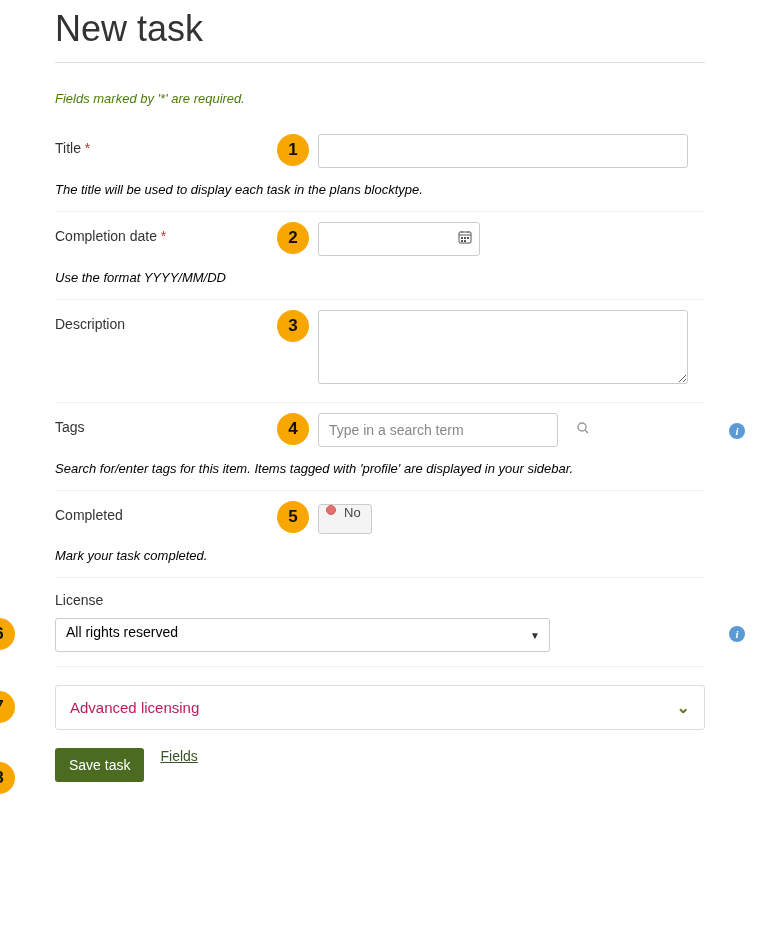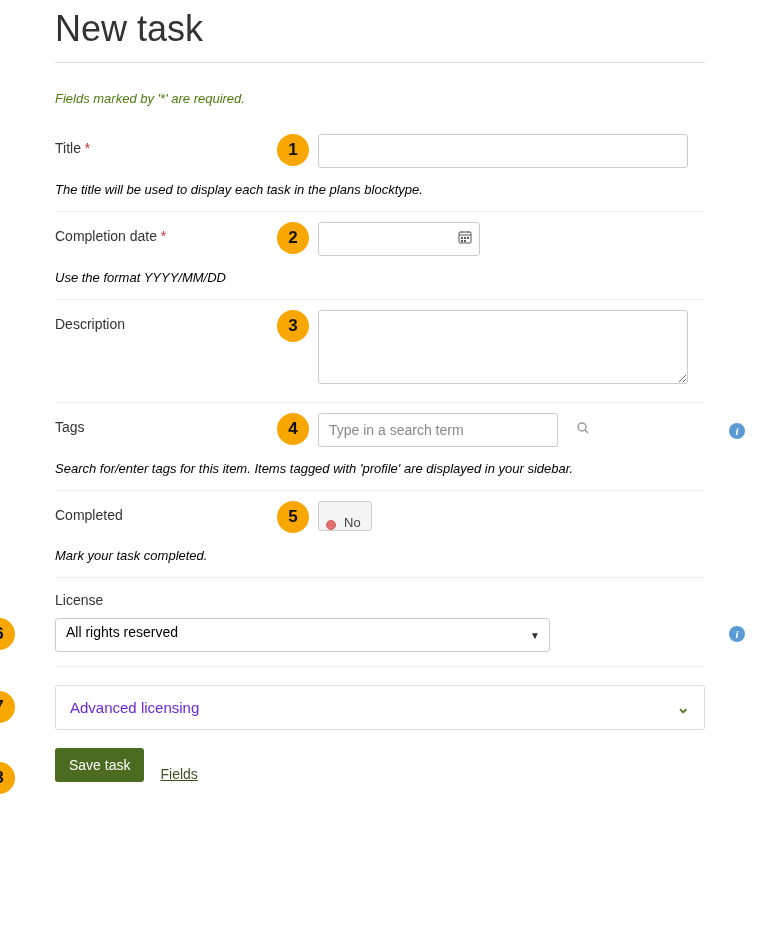--- a/index.html
+++ b/index.html
@@ -117,21 +117,21 @@
     color: #999;
   }
   .info-icon {
     position: absolute;
     right: -40px;
     top: 10px;
   }
   .info-svg { width:16px; height:16px; }
   .toggle {
     display: inline-flex;
-    align-items: flex-end;
+    align-items: flex-start;
     border: 1px solid #ccc;
     border-radius: 3px;
     background: #f4f4f4;
     height: 30px;
     padding: 0 10px 0 7px;
     cursor: pointer;
   }
   .toggle-dot {
     width: 10px; height: 10px; border-radius: 50%;
     background: #e36f6f; border:1px solid #d05c5c;
@@ -164,23 +164,23 @@
   .advanced-row {
     margin-top: 18px;
     border: 1px solid #ddd;
     border-radius: 3px;
     padding: 12px 14px;
     display: flex;
     justify-content: space-between;
     align-items: center;
     cursor: pointer;
   }
-  .advanced-label { color: #6d28d9; font-size: 15px; }
+  .advanced-label { color: #be185d; font-size: 15px; }
   .chevron { color: #5b7b1f; font-size: 16px; font-weight: bold; }
-  .actions { margin-top: 18px; display:flex; align-items:flex-end; gap: 16px; }
+  .actions { margin-top: 18px; display:flex; align-items:flex-start; gap: 16px; }
   .btn-primary {
     background: #4a6b20;
     color: #fff;
     border: none;
     border-radius: 3px;
     padding: 9px 14px;
     font-size: 14px;
     cursor: pointer;
   }
   .btn-link {

